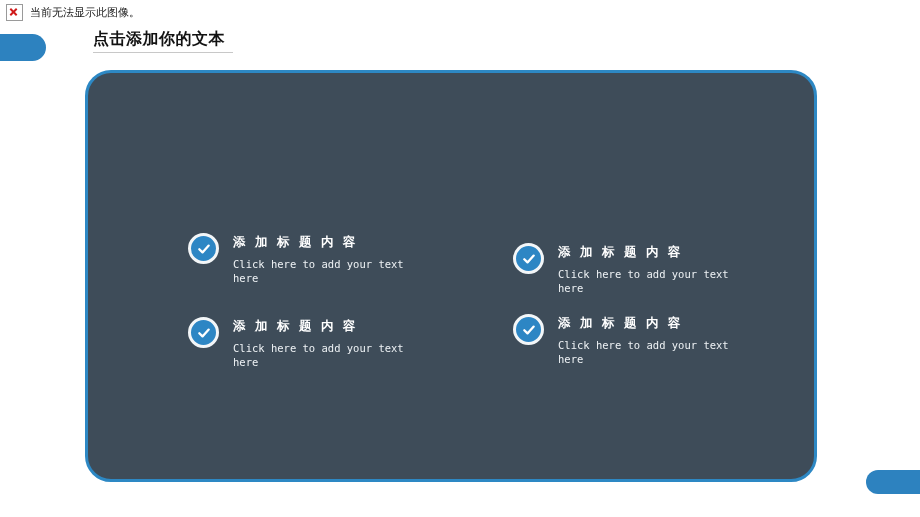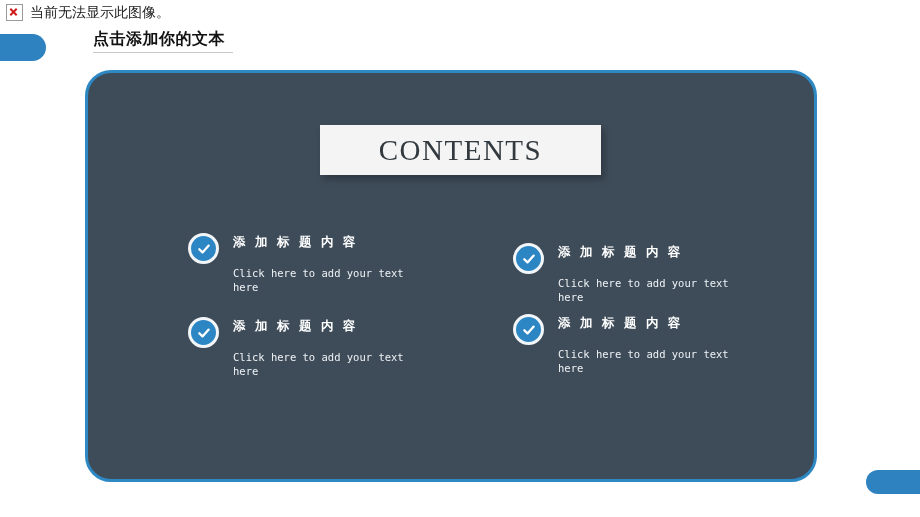--- a/index.html
+++ b/index.html
@@ -39,21 +39,21 @@
     position: absolute;
     left: 2px;
     top: 6px;
     width: 9px;
     height: 2px;
     background: #d01b1b;
   }
   #broken-image-icon .x1 { transform: rotate(45deg); }
   #broken-image-icon .x2 { transform: rotate(-45deg); }
   #broken-image-text {
-    font-size: 14px;
+    font-size: 11px;
     color: #1b1b1b;
     white-space: nowrap;
     line-height: 1;
   }
 
   
   #header-accent-bar {
     position: absolute;
     left: -16px;
     top: 34px;
@@ -169,21 +169,21 @@
   .item-text { padding-top: 1px; }
   .item-heading {
     font-size: 12.5px;
     font-weight: bold;
     color: #ffffff;
     letter-spacing: 3px;
     line-height: 16px;
     white-space: nowrap;
   }
   .item-body {
-    margin-top: 16px;
+    margin-top: 7px;
     font-family: "DejaVu Sans Mono", monospace;
     font-size: 10.5px;
     color: #eef2f5;
     line-height: 14px;
     width: 180px;
   }
 
   
   #footer-accent-bar {
     position: absolute;
@@ -207,23 +207,20 @@
 </div>
 
 <div id="header-accent-bar"></div>
 <div id="header-block">
   <div id="header-title">点击添加你的文本</div>
   <div id="header-divider"></div>
 </div>
 
 <div id="content-panel">
 
-  <div id="contents-card">
-    <span id="contents-card-label">CONTENTS</span>
-  </div>
 
   <div id="items-grid">
 
     <div class="content-item col-left row-top-left">
       <span class="check-badge">
         <svg width="17" height="17" viewBox="0 0 17 17">
           <path d="M3.8 8.7 L7 11.9 L13.2 5.1" fill="none" stroke="#ffffff" stroke-width="2.3" stroke-linecap="round" stroke-linejoin="round"></path>
         </svg>
       </span>
       <span class="item-text">

